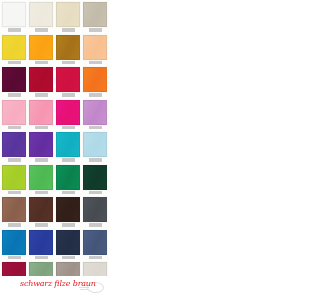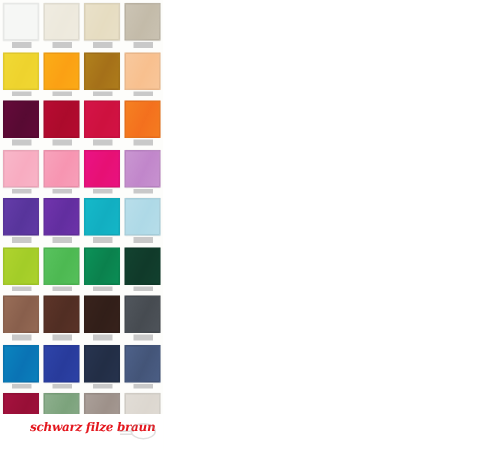--- a/index.html
+++ b/index.html
@@ -74,21 +74,21 @@
     height: 24px;
     background: #ffffff;
   }
   #brand-script {
     position: absolute;
     left: 20px;
     top: 3px;
     color: #e4181f;
     font-family: "DejaVu Serif", serif;
     font-style: italic;
-    font-weight: 700;
+    font-weight: 400;
     font-size: 8px;
     letter-spacing: -0.2px;
     white-space: nowrap;
   }
   #brand-mark {
     position: absolute;
     right: 4px;
     top: 6px;
     width: 26px;
     height: 11px;

